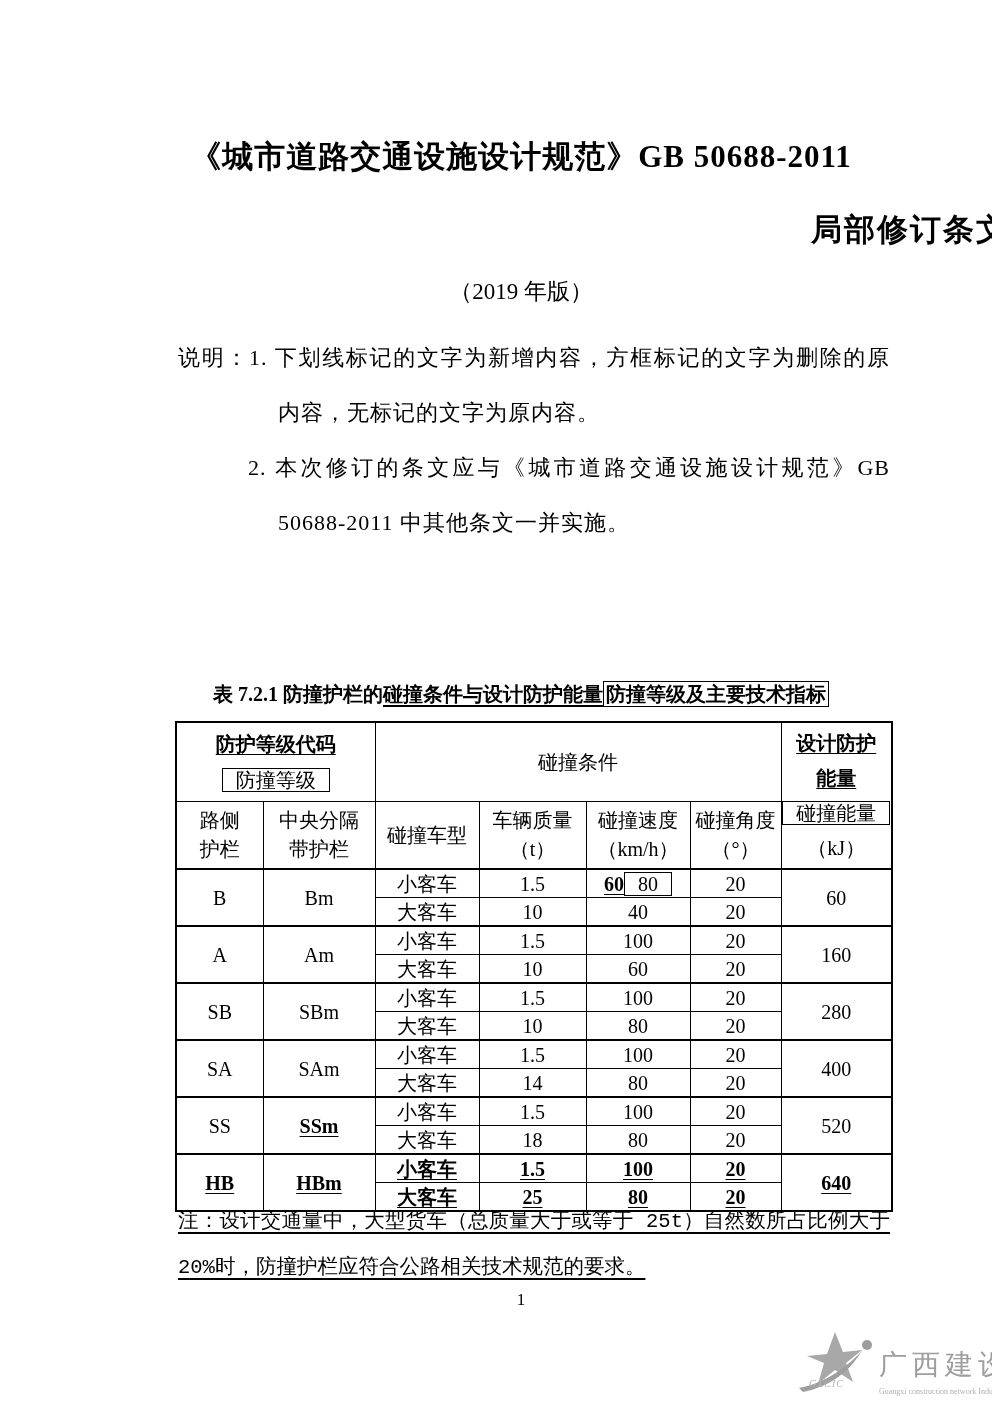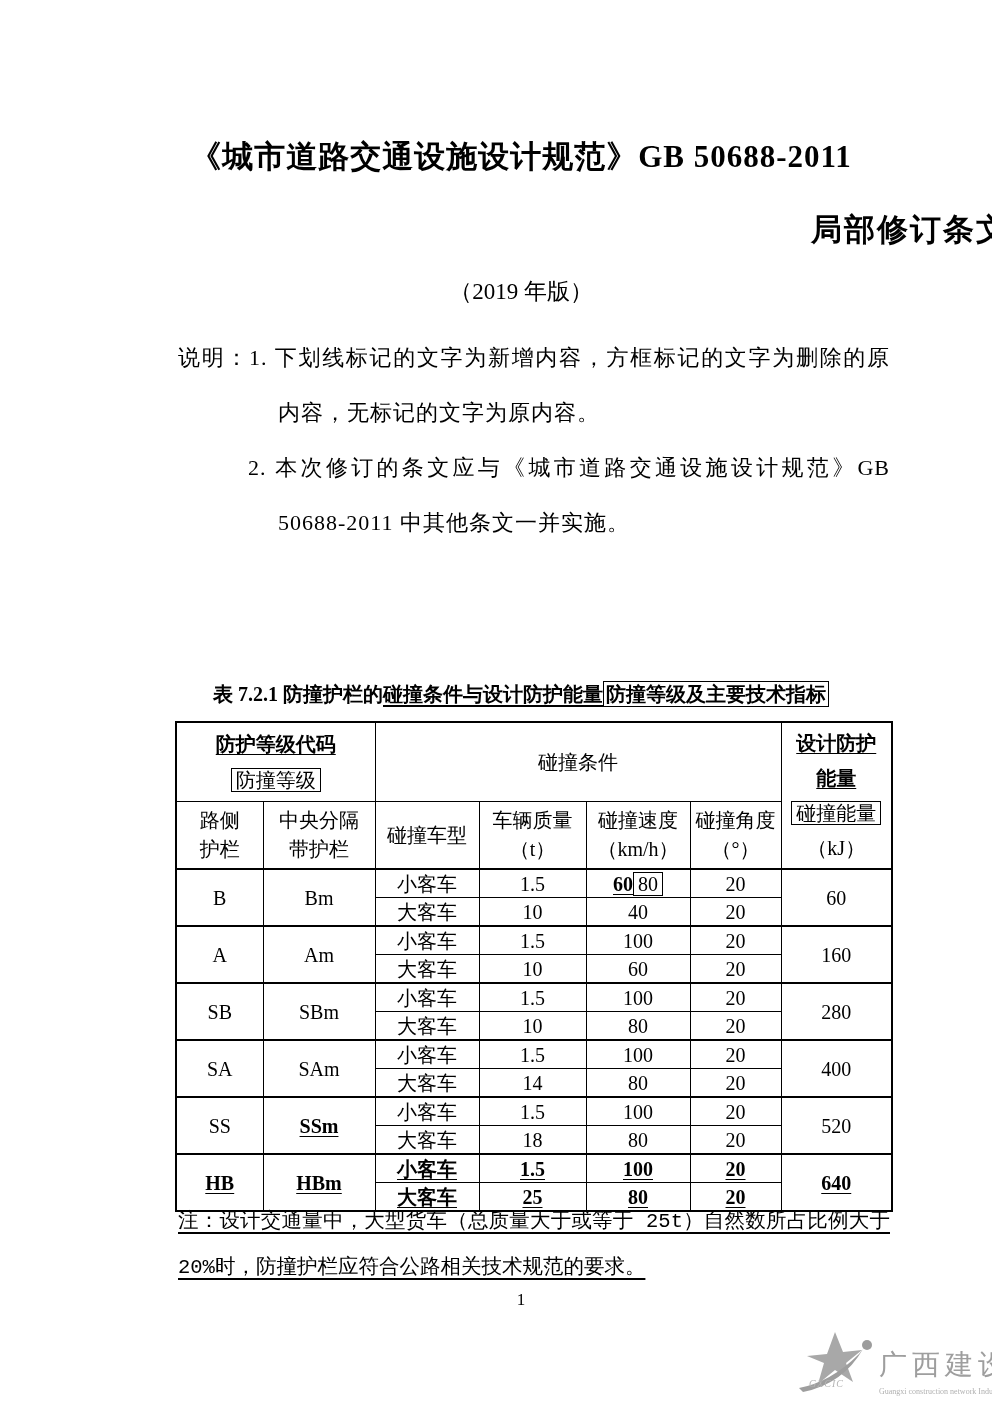--- a/index.html
+++ b/index.html
@@ -32,21 +32,21 @@
   .tbl-wrap { top:721px; left:142px; }
   table { border-collapse:collapse; table-layout:fixed; width:716px; font-size:20px; border:2px solid #000; }
   th,td { border:1px solid #000; text-align:center; vertical-align:middle; padding:0; font-weight:normal; }
   thead tr.h1 th { height:78px; }
   thead tr.h2 th { height:66px; line-height:29px; }
   tbody td { height:27px; line-height:26px; }
   tbody tr.gf td { border-top:2px solid #000; }
   thead th.grade-hdr div { line-height:36px; }
   thead th.energy-hdr { line-height:35px; }
   .tbl-wrap .mk-u { text-underline-offset:3px; text-decoration-thickness:1px;font-weight:bold; }
-  .tbl-wrap .mk-box { border-width:1px; padding:0 4px; }
+  .tbl-wrap .mk-box { border-width:1px; padding:0 13px; }
 
   .note { top:1198px; left:145px; width:712px; font-size:20.5px; line-height:44px; text-align:justify; }
   .note .mk-u { text-underline-offset:5px;font-family:Liberation Mono, monospace; }
 
   .pagenum { top:1290px; left:0; right:0; text-align:center; font-size:17px; }
 
   .watermark { left:760px; top:1328px; width:228px; height:72px; display:flex; align-items:flex-start; }
   .wm-logo { position:relative; width:86px; height:70px; flex:0 0 auto; }
   .wm-logo-caption { position:absolute; left:16px; top:50px; font-size:10px; font-style:italic; color:#b5b5b5; letter-spacing:1px; }
   .wm-text { display:flex; flex-direction:column; padding-top:18px; }

